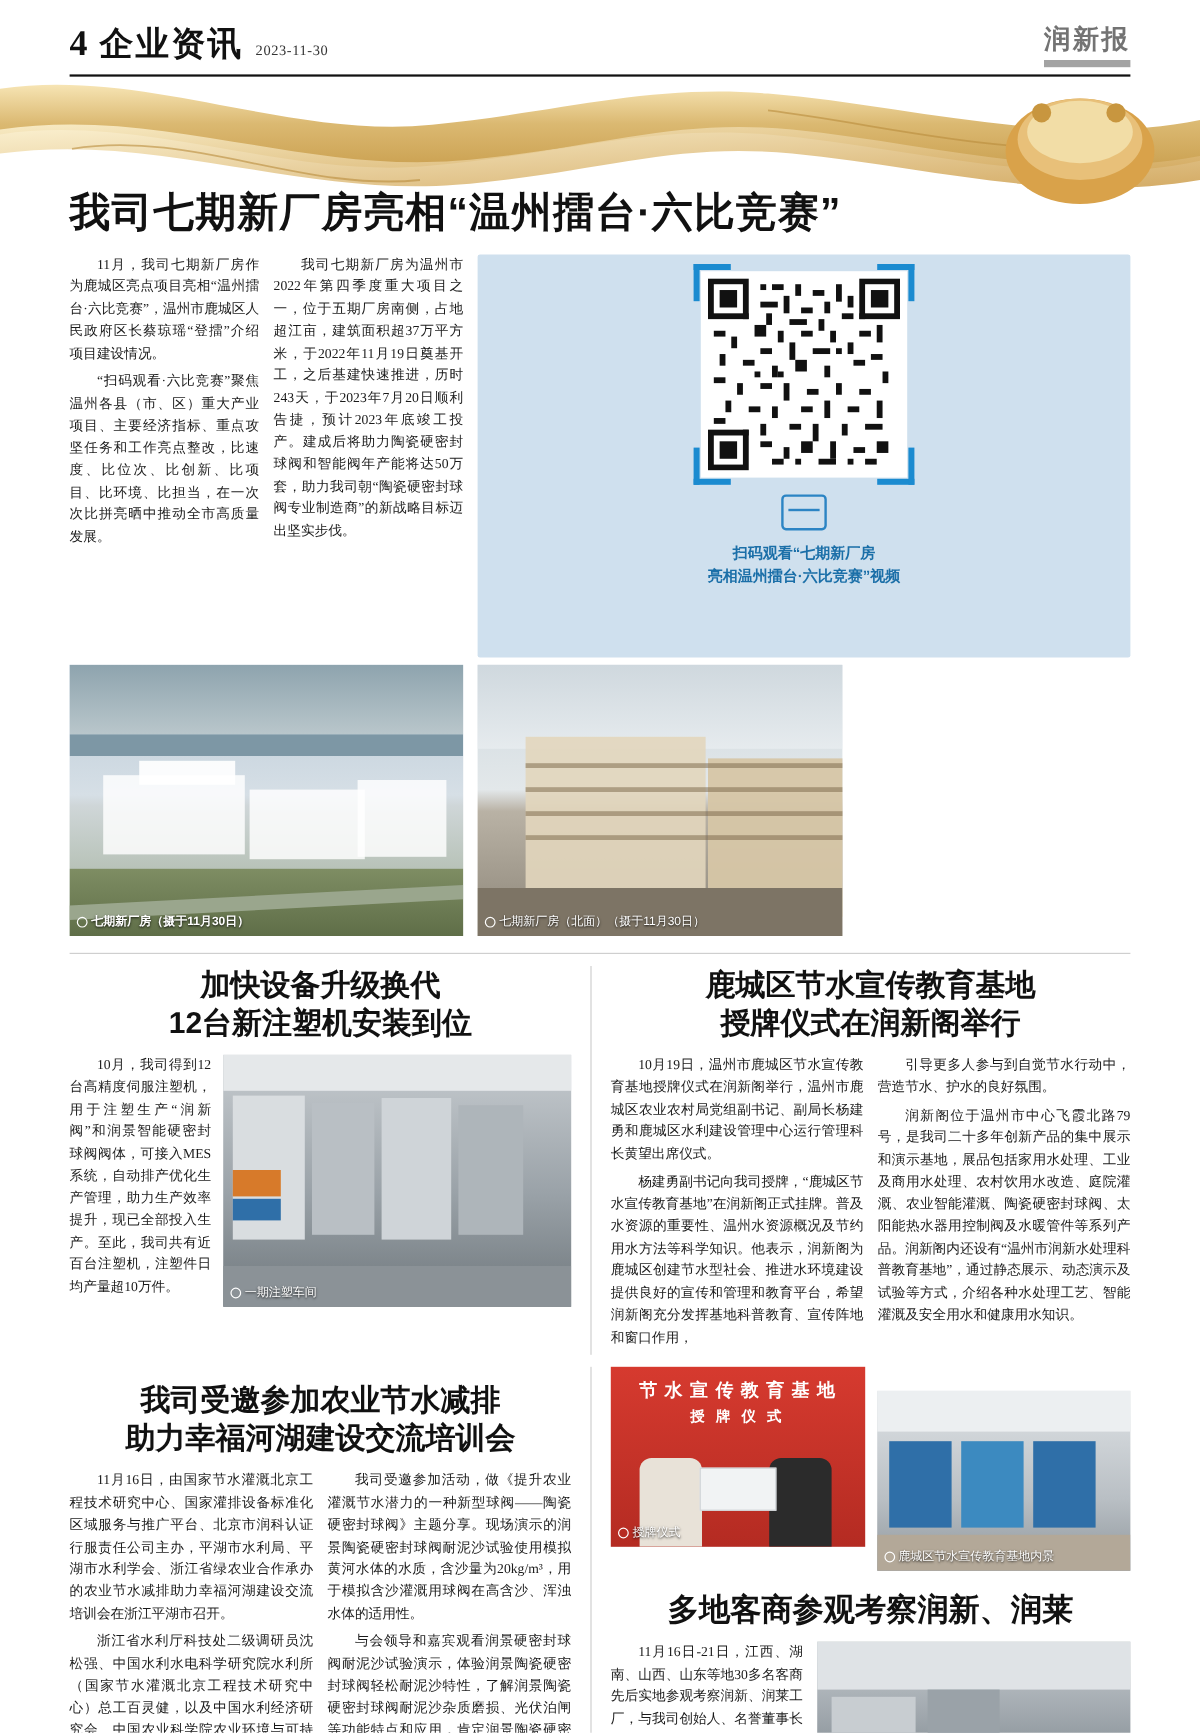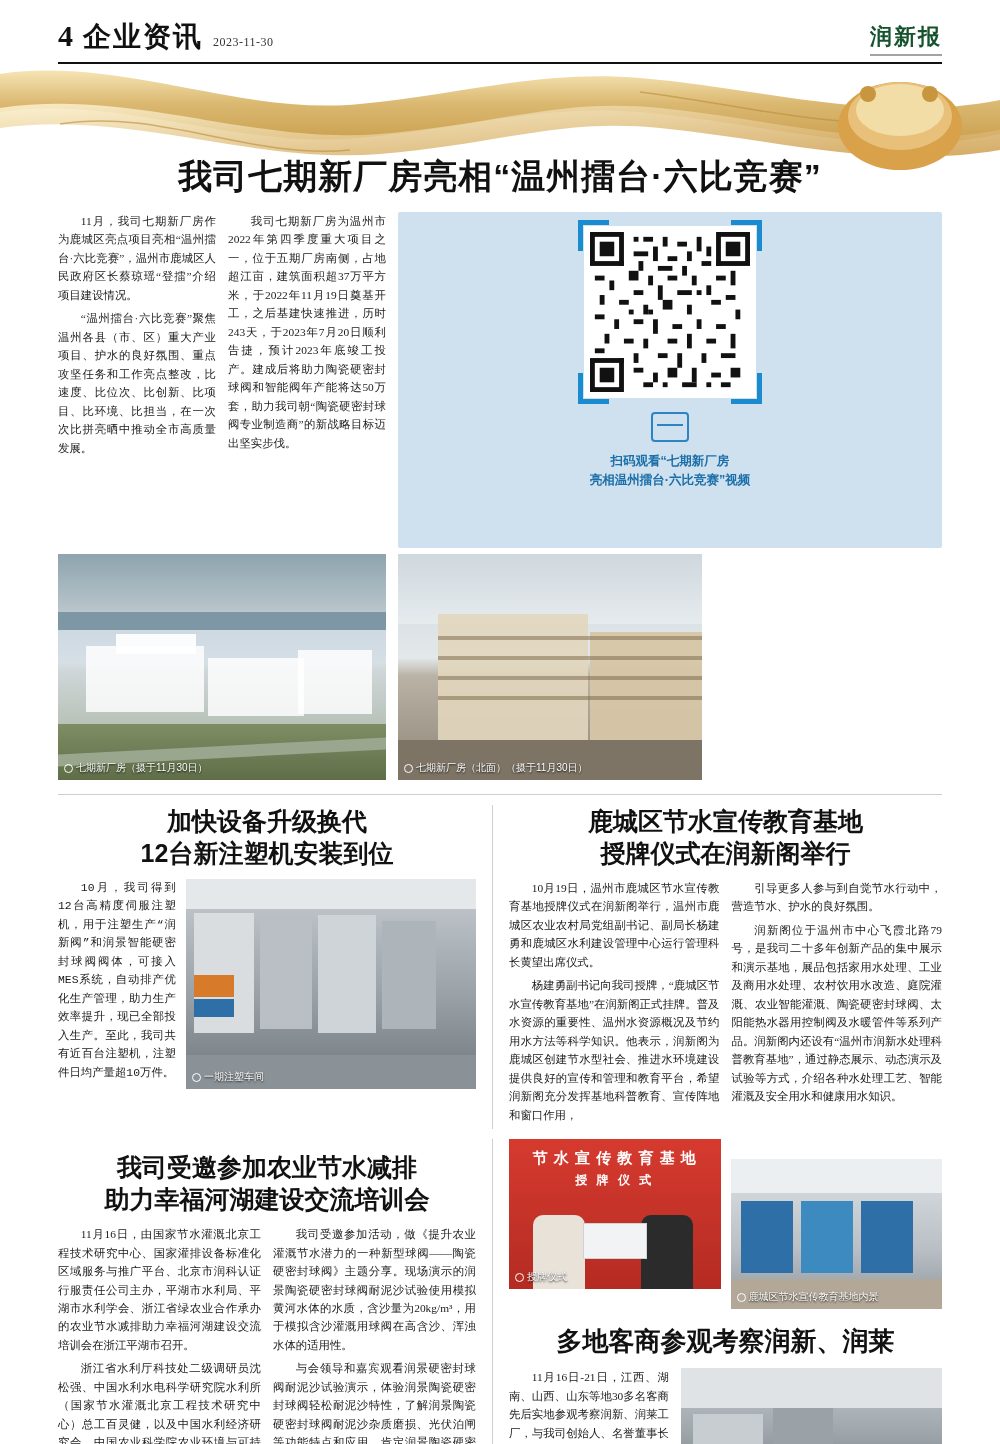--- a/index.html
+++ b/index.html
@@ -12,51 +12,51 @@
     overflow:hidden;
   }
   .page{position:relative;width:1000px;height:1444px;box-sizing:border-box;padding:0 58px;}
 
   
   .masthead{position:relative;height:56px;display:flex;align-items:flex-end;justify-content:space-between;padding-bottom:4px;}
   .mast-left{display:flex;align-items:baseline;gap:10px;}
   .page-num{font-size:30px;font-weight:bold;color:#111;line-height:1;}
   .section-name{font-size:28px;font-weight:bold;letter-spacing:2px;color:#111;font-family:"Liberation Sans",sans-serif;}
   .mast-date{font-size:12px;color:#333;letter-spacing:0.5px;}
-  .paper-logo{font-size:22px;font-weight:bold;color:#14532d;font-family:"Liberation Sans",sans-serif;letter-spacing:2px;
-    border-bottom:2px solid #a3a3a3;padding-bottom:2px;}
+  .paper-logo{font-size:22px;font-weight:bold;color:#737373;font-family:"Liberation Sans",sans-serif;letter-spacing:2px;
+    border-bottom:6px solid #a3a3a3;padding-bottom:2px;}
   .mast-rule{border-bottom:2px solid #111;width:100%;margin-top:2px;}
 
   
   .ribbon{position:relative;height:118px;margin:0 -58px;overflow:hidden;background:#fff;}
   .ribbon svg{position:absolute;left:0;top:0;}
 
   
   .headline-main{
-    text-align:center;font-size:34px;font-weight:bold;letter-spacing:1px;
+    text-align:left;font-size:34px;font-weight:bold;letter-spacing:1px;
     font-family:"Liberation Sans",sans-serif;margin:-28px 0 12px;position:relative;z-index:5;
   }
 
   
   .cols{display:flex;gap:14px;}
   .col{flex:1;}
   .body-text{font-size:11.4px;line-height:1.62;text-align:justify;color:#1a1a1a;}
   .body-text p{margin:0 0 5px;text-indent:2em;}
 
   
   .photo{position:relative;overflow:hidden;background:#6a7d8c;}
   .cap{
     position:absolute;left:6px;bottom:5px;color:#fff;font-size:10px;
     text-shadow:0 1px 2px rgba(0,0,0,.9);display:flex;align-items:center;gap:3px;
     font-family:"Liberation Sans",sans-serif;
   }
   .cap .dot{display:inline-block;width:7px;height:7px;border:1.5px solid #fff;border-radius:50%;}
 
   
-  .ph-sky{background:linear-gradient(#b8c9d6,#d6dfe6 48%,#cfd6d8 52%,#9fae97);}
+  .ph-sky{background:linear-gradient(#b8c9d6,#d6dfe6 48%,#cfd6d8 52%,#9fae97);font-weight:bold;}
   .ph-sky2{background:linear-gradient(#cdd7de,#e3e8ea 46%,#b9b2a5 54%,#8c8578);}
   .ph-ind{background:linear-gradient(#c7ccd0,#9aa2a8 55%,#6f777c);}
   .ph-red{background:linear-gradient(#d63a2f,#b42b22);}
   .ph-room{background:linear-gradient(#dfe3e6,#b9bfc4 60%,#8e969c);margin-top:20px;}
   .bldg{position:absolute;background:rgba(255,255,255,.82);}
   .bldg2{position:absolute;background:rgba(226,214,188,.9);}
   .strip{position:absolute;background:rgba(0,0,0,.12);}
 
   
   .qr-panel{
@@ -123,21 +123,21 @@
         <circle cx="930" cy="30" r="8" fill="#c8963f"></circle>
       </g>
     </svg>
   </div>
 
   <h1 class="headline-main">我司七期新厂房亮相“温州擂台·六比竞赛”</h1>
 
   <div class="cols" style="gap:12px;">
     <div class="col body-text" style="flex:0 0 158px;">
       <p>11月，我司七期新厂房作为鹿城区亮点项目亮相“温州擂台·六比竞赛”，温州市鹿城区人民政府区长蔡琼瑶“登擂”介绍项目建设情况。</p>
-      <p>“温州擂台·六比竞赛”聚焦温州各县（市、区）重大产业项目、护水的良好氛围、重点攻坚任务和工作亮点整改，比速度、比位次、比创新、比项目、比环境、比担当，在一次次比拼亮晒中推动全市高质量发展。</p>
+      <p>“扫码观看·六比竞赛”聚焦温州各县（市、区）重大产业项目、主要经济指标、重点攻坚任务和工作亮点整改，比速度、比位次、比创新、比项目、比环境、比担当，在一次次比拼亮晒中推动全市高质量发展。</p>
     </div>
     <div class="col body-text" style="flex:0 0 158px;">
       <p>我司七期新厂房为温州市2022年第四季度重大项目之一，位于五期厂房南侧，占地超江亩，建筑面积超37万平方米，于2022年11月19日奠基开工，之后基建快速推进，历时243天，于2023年7月20日顺利告捷，预计2023年底竣工投产。建成后将助力陶瓷硬密封球阀和智能阀年产能将达50万套，助力我司朝“陶瓷硬密封球阀专业制造商”的新战略目标迈出坚实步伐。</p>
     </div>
     <div class="qr-panel" style="flex:1;height:310px;">
       <div class="qr-box">
         <div class="qr-frame">
           <i class="tl"></i>
             <i class="tr"></i>
             <i class="bl"></i>
@@ -272,21 +272,21 @@
   <div class="hrule" style="margin-top:14px;"></div>
 
   <div class="cols" style="gap:16px;">
 
     <div class="col" style="flex:0 0 418px;">
       <div class="h2 h2-a" style="margin-bottom:10px;">
         <div>加快设备升级换代</div>
         <div>12台新注塑机安装到位</div>
       </div>
       <div style="display:flex;gap:10px;">
-        <div class="body-text" style="flex:0 0 118px;font-family:Liberation Mono, monospace;">
+        <div class="body-text" style="flex:0 0 118px;">
           <p>10月，我司得到12台高精度伺服注塑机，用于注塑生产“润新阀”和润景智能硬密封球阀阀体，可接入MES系统，自动排产优化生产管理，助力生产效率提升，现已全部投入生产。至此，我司共有近百台注塑机，注塑件日均产量超10万件。</p>
         </div>
         <div class="photo ph-ind" style="flex:1;height:210px;padding-left:35px;">
           <div class="strip" style="left:0;right:0;top:0;height:30px;background:#e5e8ea;"></div>
           <div class="strip" style="left:8px;top:34px;width:60px;height:120px;background:#d9dde0;"></div>
           <div class="strip" style="left:74px;top:40px;width:52px;height:110px;background:#b9bfc4;"></div>
           <div class="strip" style="left:132px;top:36px;width:58px;height:118px;background:#cfd4d8;"></div>
           <div class="strip" style="left:196px;top:42px;width:54px;height:108px;background:#aeb5ba;"></div>
           <div class="strip" style="left:8px;top:96px;width:40px;height:22px;background:#d77a2a;"></div>
           <div class="strip" style="left:8px;top:120px;width:40px;height:18px;background:#2f6fa8;"></div>

